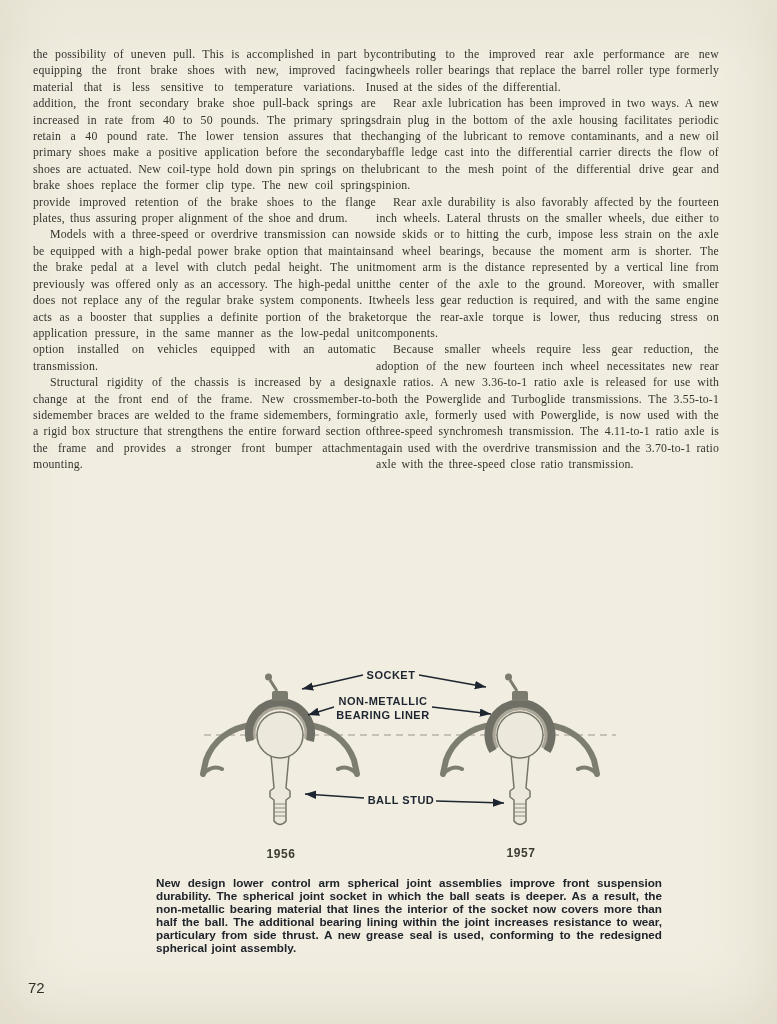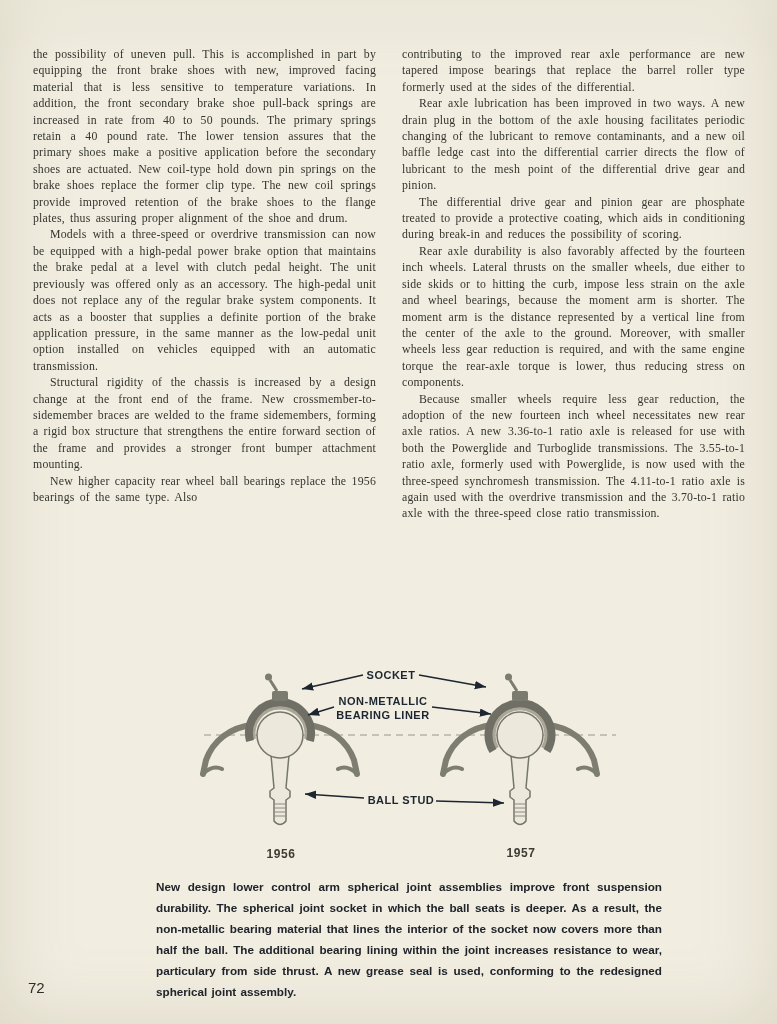--- a/index.html
+++ b/index.html
@@ -13,21 +13,20 @@
     box-shadow: inset 0 0 70px rgba(160,150,118,0.25);
     overflow: hidden;
     font-family: "Liberation Serif", serif;
   }
   .columns {
     position: absolute;
     top: 46px;
     left: 33px;
     width: 712px;
     display: flex;
-    gap: 26px;
   }
   .col {
     width: 343px;
     font-size: 11.8px;
     line-height: 16.4px;
     text-align: justify;
     color: #34352f;
     letter-spacing: 0.2px;
     word-spacing: 2px;
   }
@@ -67,21 +66,21 @@
     color: #20242b;
   }
   .caption h2 {
     margin: 0 0 7px 0;
     font-size: 13px;
     letter-spacing: 0.5px;
   }
   .caption p {
     margin: 0;
     font-size: 11.7px;
-    line-height: 21px;
+    line-height: 13px;
     text-align: justify;
     word-spacing: 1px;
   }
   .page-number {
     position: absolute;
     left: 28px;
     top: 979px;
     font-family: "Liberation Sans", sans-serif;
     font-weight: normal;
     font-size: 15px;
@@ -91,26 +90,24 @@
 </head>
 <body>
 
 <div class="page">
 
   <div class="columns">
     <div class="col">
       <p>the possibility of uneven pull.  This is accomplished in part by equipping the front brake shoes with new, improved facing material that is less sensitive to temperature variations.  In addition, the front secondary brake shoe pull-back springs are increased in rate from 40 to 50 pounds.  The primary springs retain a 40 pound rate.  The lower tension assures that the primary shoes make a positive application before the secondary shoes are actuated.  New coil-type hold down pin springs on the brake shoes replace the former clip type.  The new coil springs provide improved retention of the brake shoes to the flange plates, thus assuring proper alignment of the shoe and drum.</p>
       <p>Models with a three-speed or overdrive transmission can now be equipped with a high-pedal power brake option that maintains the brake pedal at a level with clutch pedal height.  The unit previously was offered only as an accessory.  The high-pedal unit does not replace any of the regular brake system components.  It acts as a booster that supplies a definite portion of the brake application pressure, in the same manner as the low-pedal unit option installed on vehicles equipped with an automatic transmission.</p>
       <p>Structural rigidity of the chassis is increased by a design change at the front end of the frame.  New crossmember-to-sidemember braces are welded to the frame sidemembers, forming a rigid box structure that strengthens the entire forward section of the frame and provides a stronger front bumper attachment mounting.</p>
-      <p>New higher capacity rear wheel ball bearings replace the 1956 bearings of the same type.  Also</p>
     </div>
     <div class="col">
-      <p>contributing to the improved rear axle performance are new tapered impose bearings that replace the barrel roller type formerly used at the sides of the differential.</p>
+      <p>contributing to the improved rear axle performance are new wheels roller bearings that replace the barrel roller type formerly used at the sides of the differential.</p>
       <p>Rear axle lubrication has been improved in two ways.  A new drain plug in the bottom of the axle housing facilitates periodic changing of the lubricant to remove contaminants, and a new oil baffle ledge cast into the differential carrier directs the flow of lubricant to the mesh point of the differential drive gear and pinion.</p>
-      <p>The differential drive gear and pinion gear are phosphate treated to provide a protective coating, which aids in conditioning during break-in and reduces the possibility of scoring.</p>
       <p>Rear axle durability is also favorably affected by the fourteen inch wheels.  Lateral thrusts on the smaller wheels, due either to side skids or to hitting the curb, impose less strain on the axle and wheel bearings, because the moment arm is shorter.  The moment arm is the distance represented by a vertical line from the center of the axle to the ground.  Moreover, with smaller wheels less gear reduction is required, and with the same engine torque the rear-axle torque is lower, thus reducing stress on components.</p>
       <p>Because smaller wheels require less gear reduction, the adoption of the new fourteen inch wheel necessitates new rear axle ratios.  A new 3.36-to-1 ratio axle is released for use with both the Powerglide and Turboglide transmissions.  The 3.55-to-1 ratio axle, formerly used with Powerglide, is now used with the three-speed synchromesh transmission.  The 4.11-to-1 ratio axle is again used with the overdrive transmission and the 3.70-to-1 ratio axle with the three-speed close ratio transmission.</p>
     </div>
   </div>
 
   <div class="figure">
     <svg width="777" height="214" viewBox="0 0 777 214">
       <defs>
         <marker id="arr" markerWidth="9" markerHeight="7" refX="8" refY="3" orient="auto">
           <path d="M0,0 L8,3 L0,6 Z" fill="#1d2530"></path>

